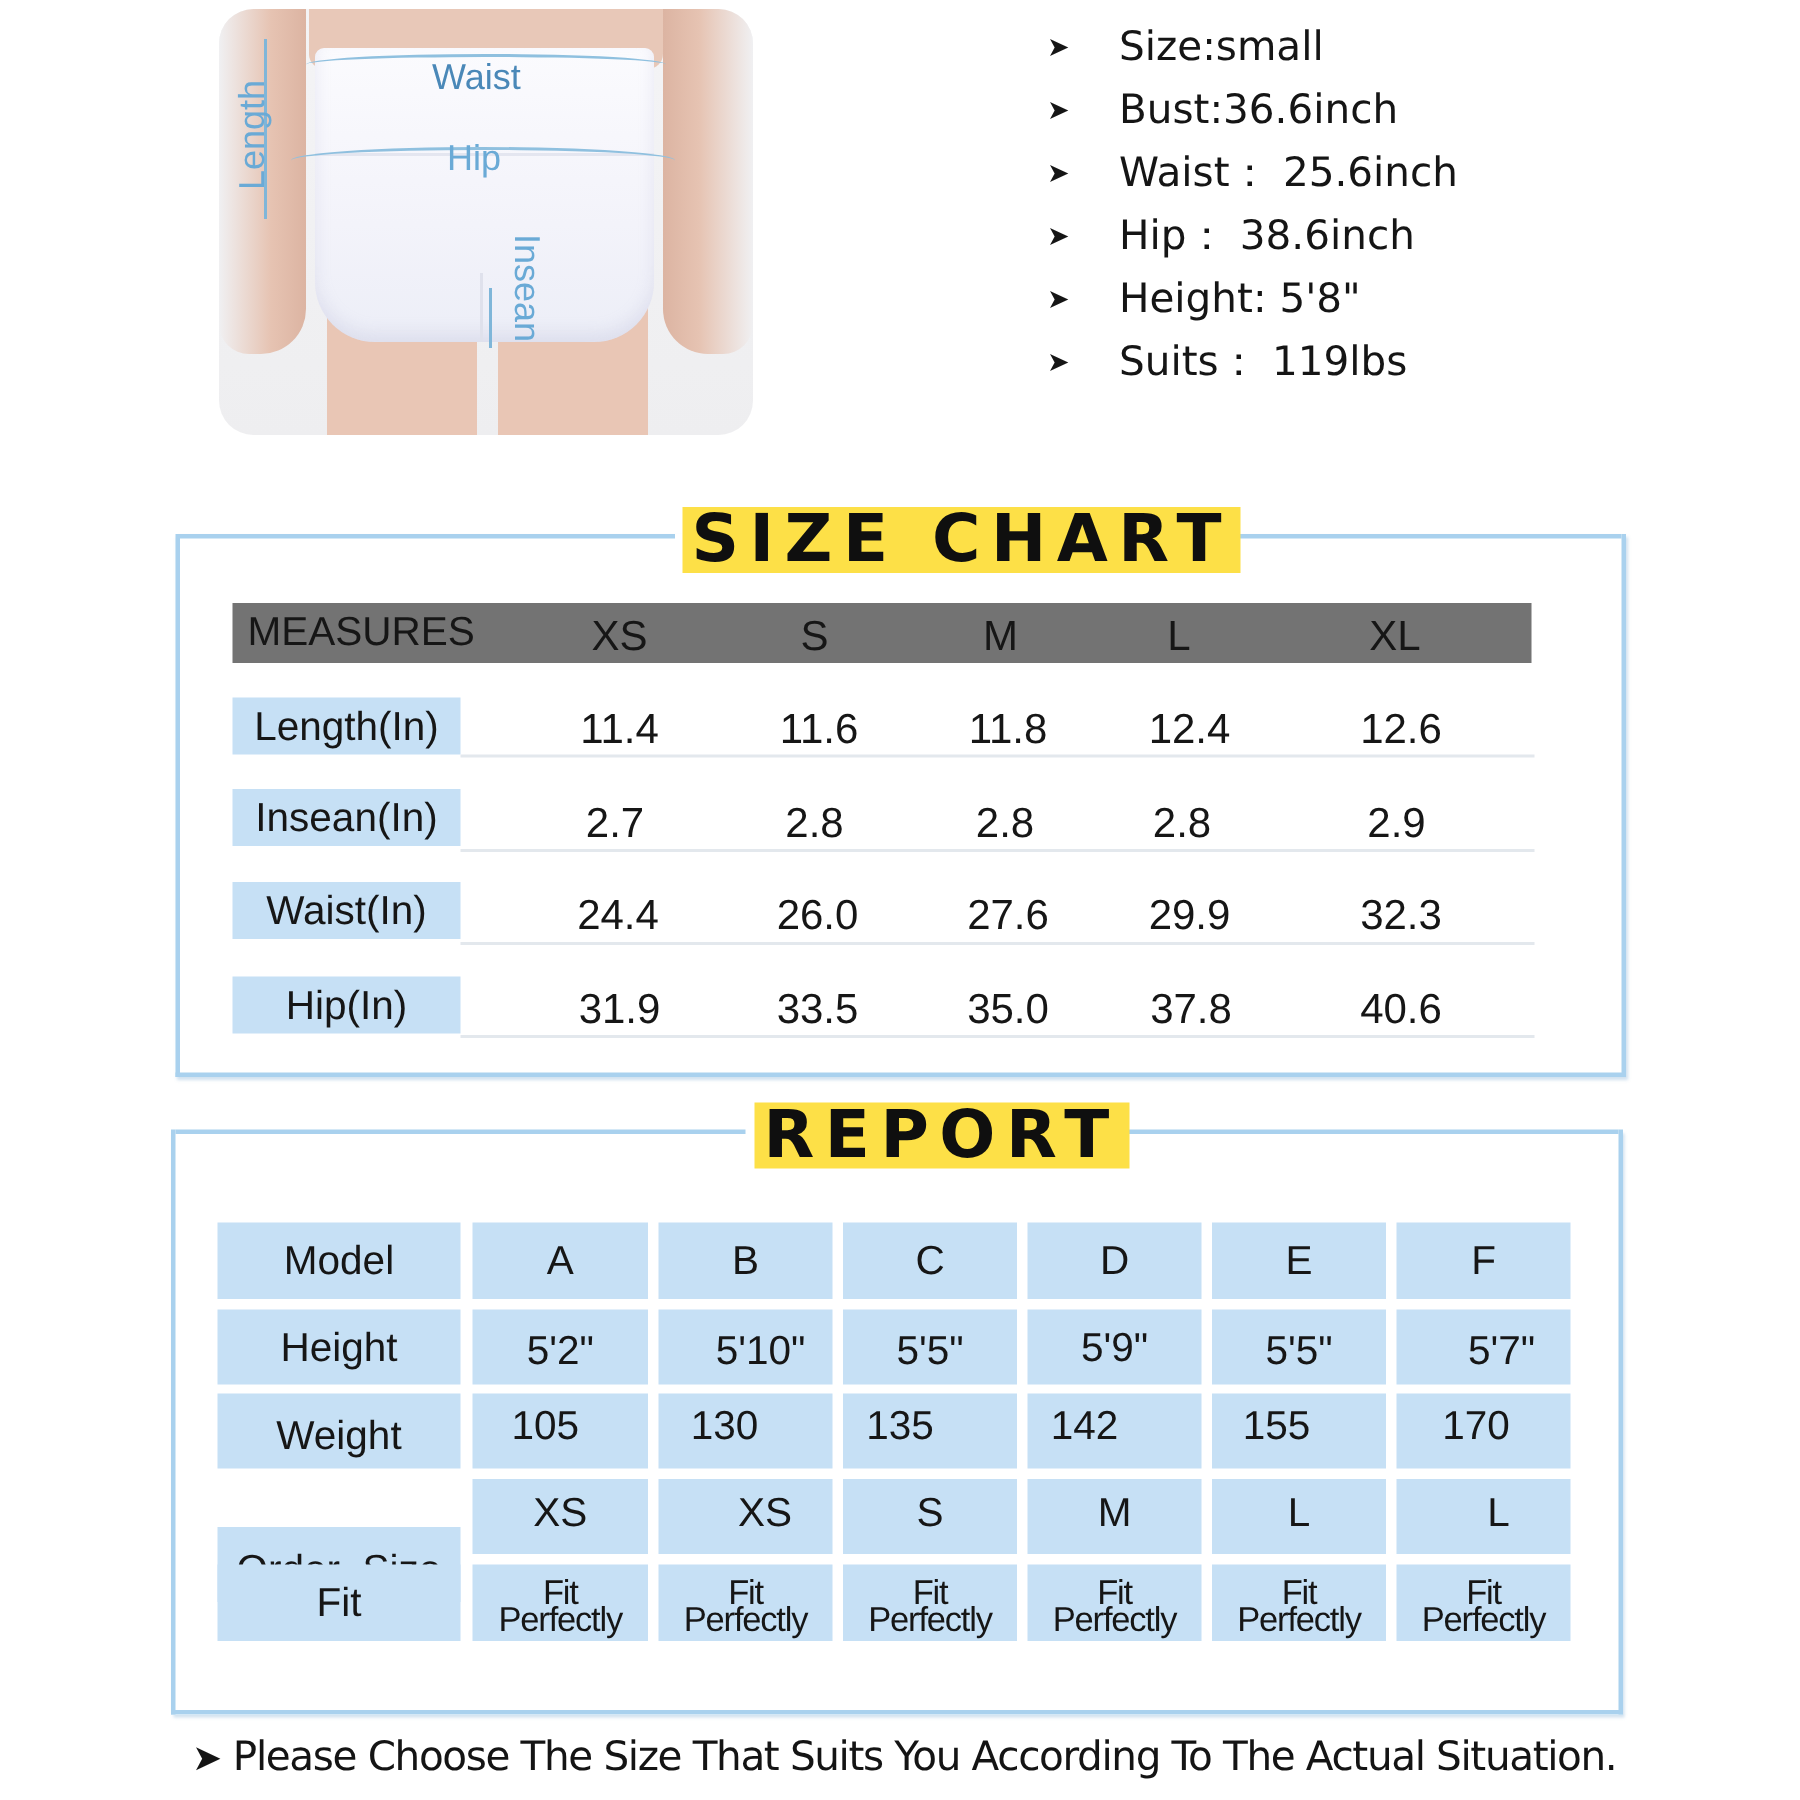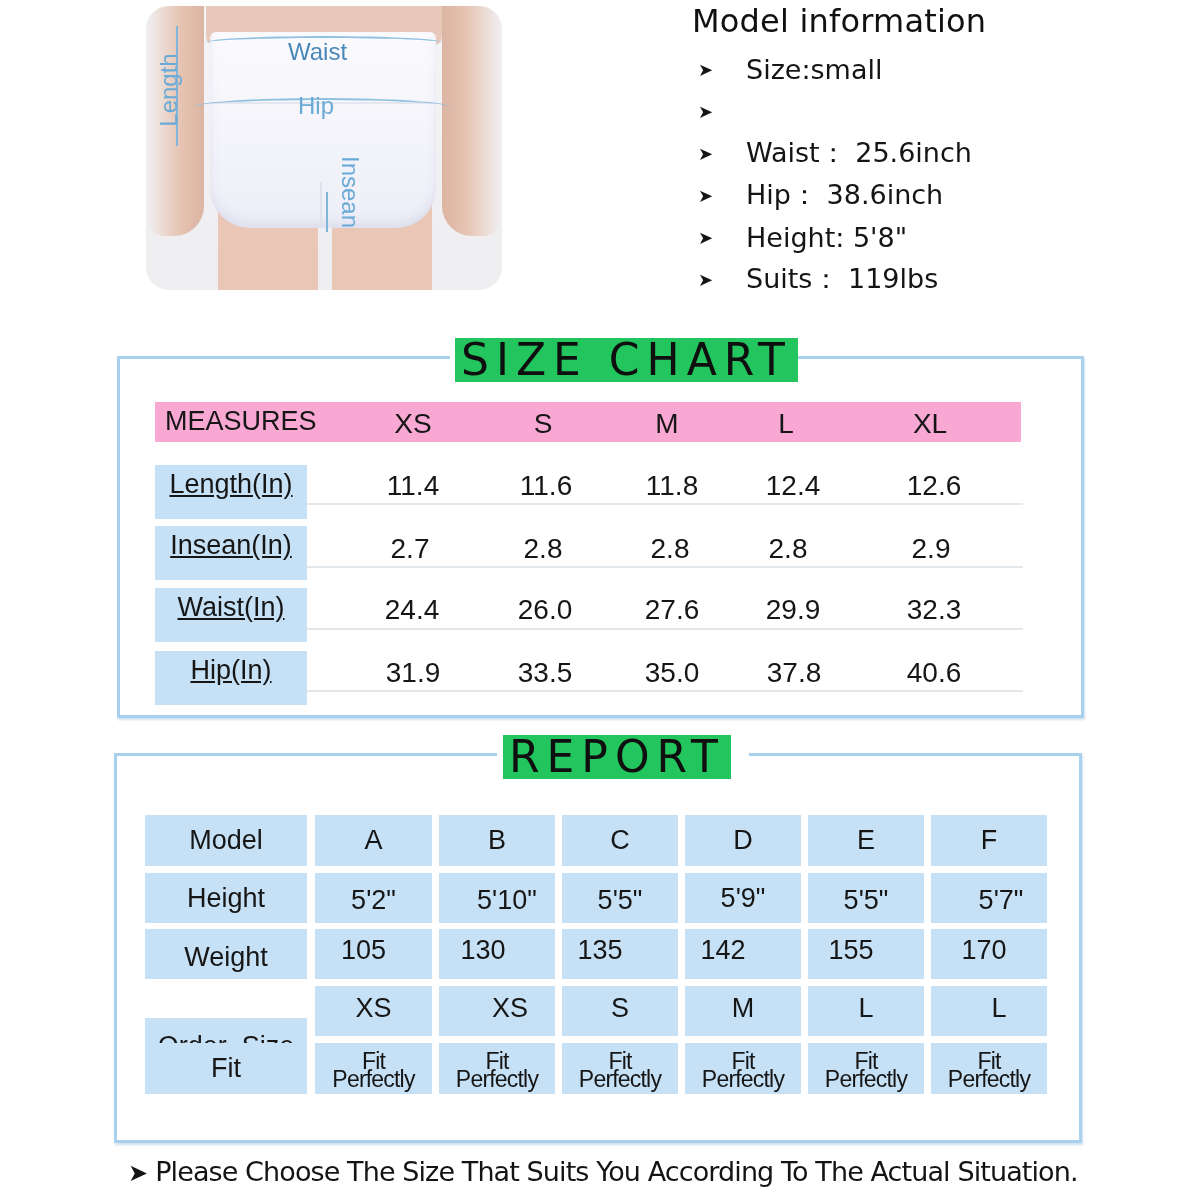--- a/index.html
+++ b/index.html
@@ -45,36 +45,36 @@
     .model-info li { display: flex; align-items: center; height: 42px; font-size: 27px; font-family: "DejaVu Sans", sans-serif; color: #151515; }
     .model-info li .arrow { width: 48px; padding-left: 6px; font-size: 18px; }
 
     
     .box {
       position: absolute; border: 3px solid #a9d1ee; border-top: none; box-sizing: border-box;
       box-shadow: 1px 2px 2px rgba(120,170,210,0.35);
     }
     .box .top-line { position: absolute; top: 0; height: 3px; background: #a9d1ee; }
     .box-title {
-      position: absolute; font-family: "DejaVu Sans", sans-serif; font-weight: normal; color: #0f0f0f;
-      letter-spacing: 7px; background: #22c55e; padding: 0 6px; line-height: 1;
+      position: absolute; font-family: "DejaVu Sans", sans-serif; font-weight: bold; color: #0f0f0f;
+      letter-spacing: 7px; background: #fde047; padding: 0 6px; line-height: 1;
     }
     .size-box { left: 117px; top: 356px; width: 967px; height: 362px; }
     .size-title { left: 335px; top: -18px; font-size: 44px; }
     .report-box { left: 114px; top: 753px; width: 968px; height: 390px; }
     .report-title { left: 386px; top: -18px; font-size: 44px; }
 
     
     .size-header {
-      position: absolute; left: 155px; top: 402px; width: 866px; height: 40px; background: #f9a8d4;
+      position: absolute; left: 155px; top: 402px; width: 866px; height: 40px; background: #737373;
     }
     .cell { position: absolute; text-align: center; font-size: 28px; color: #161616; font-family: "Liberation Sans", sans-serif; }
     .size-row-label {
-      position: absolute; left: 155px; width: 152px; height: 54px; background: #c6e0f5;
-      font-size: 27px; text-align: center; line-height: 38px; color: #161616; text-decoration: underline;
+      position: absolute; left: 155px; width: 152px; height: 38px; background: #c6e0f5;
+      font-size: 27px; text-align: center; line-height: 38px; color: #161616;
     }
     .size-row-line { position: absolute; left: 307px; width: 716px; height: 2px; background: #e3e8ed; }
 
     
     .rp-cell {
       position: absolute; background: #c6e0f5; text-align: center; color: #161616;
       font-size: 27px; display: flex; align-items: center; justify-content: center; box-sizing: border-box;
     }
     .rp-cell.fit { flex-direction: column; line-height: 0.78; font-size: 23px; letter-spacing: -0.8px; padding-top: 4px; }
 
@@ -101,28 +101,28 @@
   <div class="measure-line m-hip-line"></div>
   <div class="measure-line m-length-line"></div>
   <div class="measure-line m-inseam-line"></div>
   <span class="photo-label lbl-waist">Waist</span>
   <span class="photo-label lbl-hip">Hip</span>
   <span class="photo-label lbl-length">Length</span>
   <span class="photo-label lbl-inseam">Insean</span>
 </div>
 
 <div class="model-info">
-  <h2>Model information</h2>
   <ul>
     <li>
         <span class="arrow">➤</span>
         <span>Size:small</span>
       </li>
     <li>
         <span class="arrow">➤</span>
+        <span>Bust:36.6inch</span>
       </li>
     <li>
         <span class="arrow">➤</span>
         <span>Waist： 25.6inch</span>
       </li>
     <li>
         <span class="arrow">➤</span>
         <span>Hip： 38.6inch</span>
       </li>
     <li>

